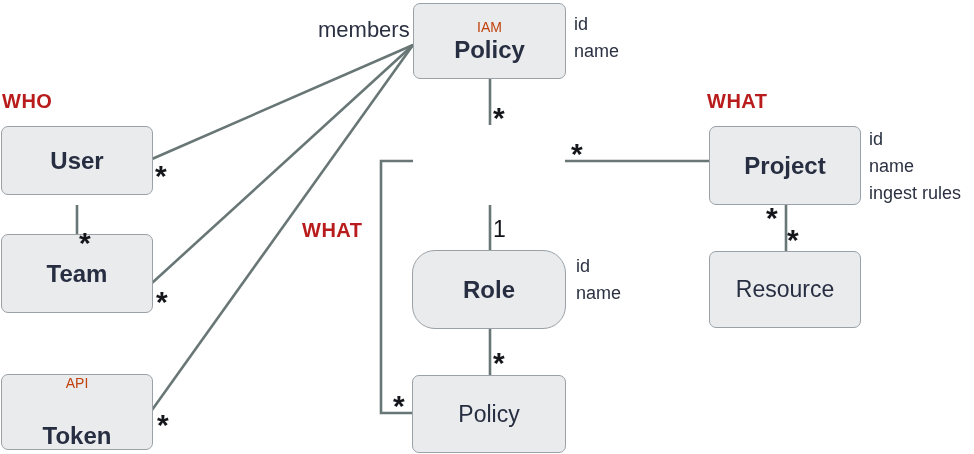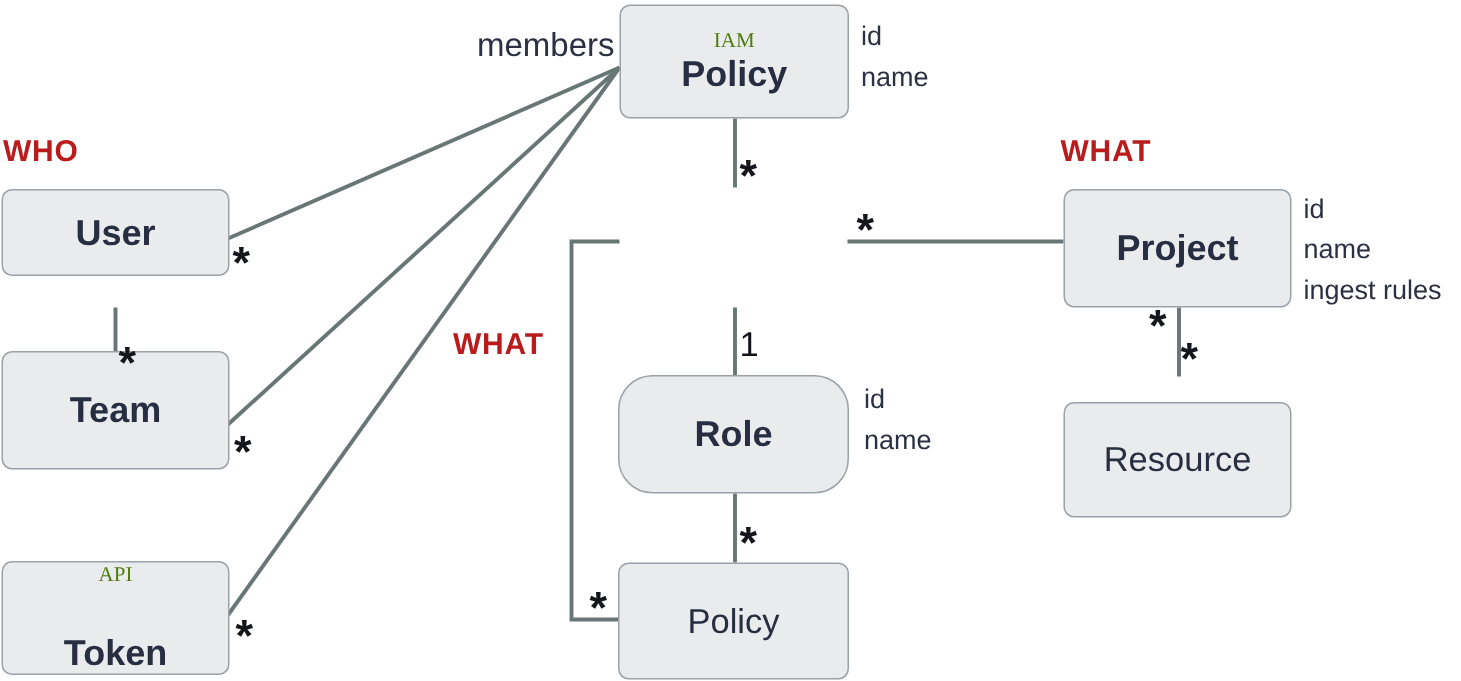--- a/index.html
+++ b/index.html
@@ -7,21 +7,21 @@
     position:relative;width:974px;height:454px;background:#ffffff;overflow:hidden;
     font-family:"Liberation Sans",sans-serif;color:#2b3142;
   }
   .edges{position:absolute;left:0;top:0;width:974px;height:454px;}
   .edges path{stroke:#697676;stroke-width:2.6;fill:none;}
   .entity{
     position:absolute;background:#e9ebed;border:1.5px solid #9aa1a7;border-radius:7px;
     display:flex;flex-direction:column;align-items:center;justify-content:center;
     box-sizing:border-box;text-align:center;
   }
-  .entity .caption{font-size:14px;line-height:17px;color:#4d7c0f;font-family:Liberation Serif, serif;}
+  .entity .caption{font-size:14px;line-height:17px;color:#c2410c;}
   .entity .name{font-size:23px;line-height:27px;color:#272e41;}
   .entity .name.b{font-weight:bold;font-size:24px;}
   .entity .variants{font-size:17px;line-height:20px;margin-top:3px;color:#2b3142;}
   .section-label{
     position:absolute;font-weight:bold;font-size:20px;letter-spacing:.5px;color:#b91c1c;
     white-space:nowrap;
   }
   .edge-label{position:absolute;font-size:22px;color:#2b3142;white-space:nowrap;}
   .attrs{position:absolute;font-size:18px;line-height:27px;color:#2b3142;text-align:left;}
   .attrs div{white-space:nowrap;}
@@ -62,38 +62,38 @@
 
 
   <div class="entity" style="left:412px;top:250px;width:154px;height:79px;border-radius:23px;">
     <div class="name b">Role</div>
   </div>
 
   <div class="entity" style="left:412px;top:375px;width:154px;height:78px;">
     <div class="name">Policy</div>
   </div>
 
-  <div class="entity" style="left:1px;top:126px;width:152px;height:58px;justify-content:center;">
+  <div class="entity" style="left:1px;top:126px;width:152px;height:69px;justify-content:center;">
     <div class="name b">User</div>
   </div>
 
   <div class="entity" style="left:1px;top:234px;width:152px;height:79px;">
     <div class="name b">Team</div>
   </div>
 
   <div class="entity" style="left:1px;top:374px;width:152px;height:76px;justify-content:space-between;">
     <div class="caption">API</div>
     <div class="name b">Token</div>
   </div>
 
   <div class="entity" style="left:709px;top:126px;width:152px;height:79px;">
     <div class="name b">Project</div>
   </div>
 
-  <div class="entity" style="left:709px;top:268px;width:152px;height:77px;">
+  <div class="entity" style="left:709px;top:251px;width:152px;height:77px;">
     <div class="name">Resource</div>
   </div>
 
   <div class="attrs" style="left:574px;top:11px;">
     <div>id</div>
     <div>name</div>
   </div>
   <div class="attrs" style="left:576px;top:253px;">
     <div>id</div>
     <div>name</div>

